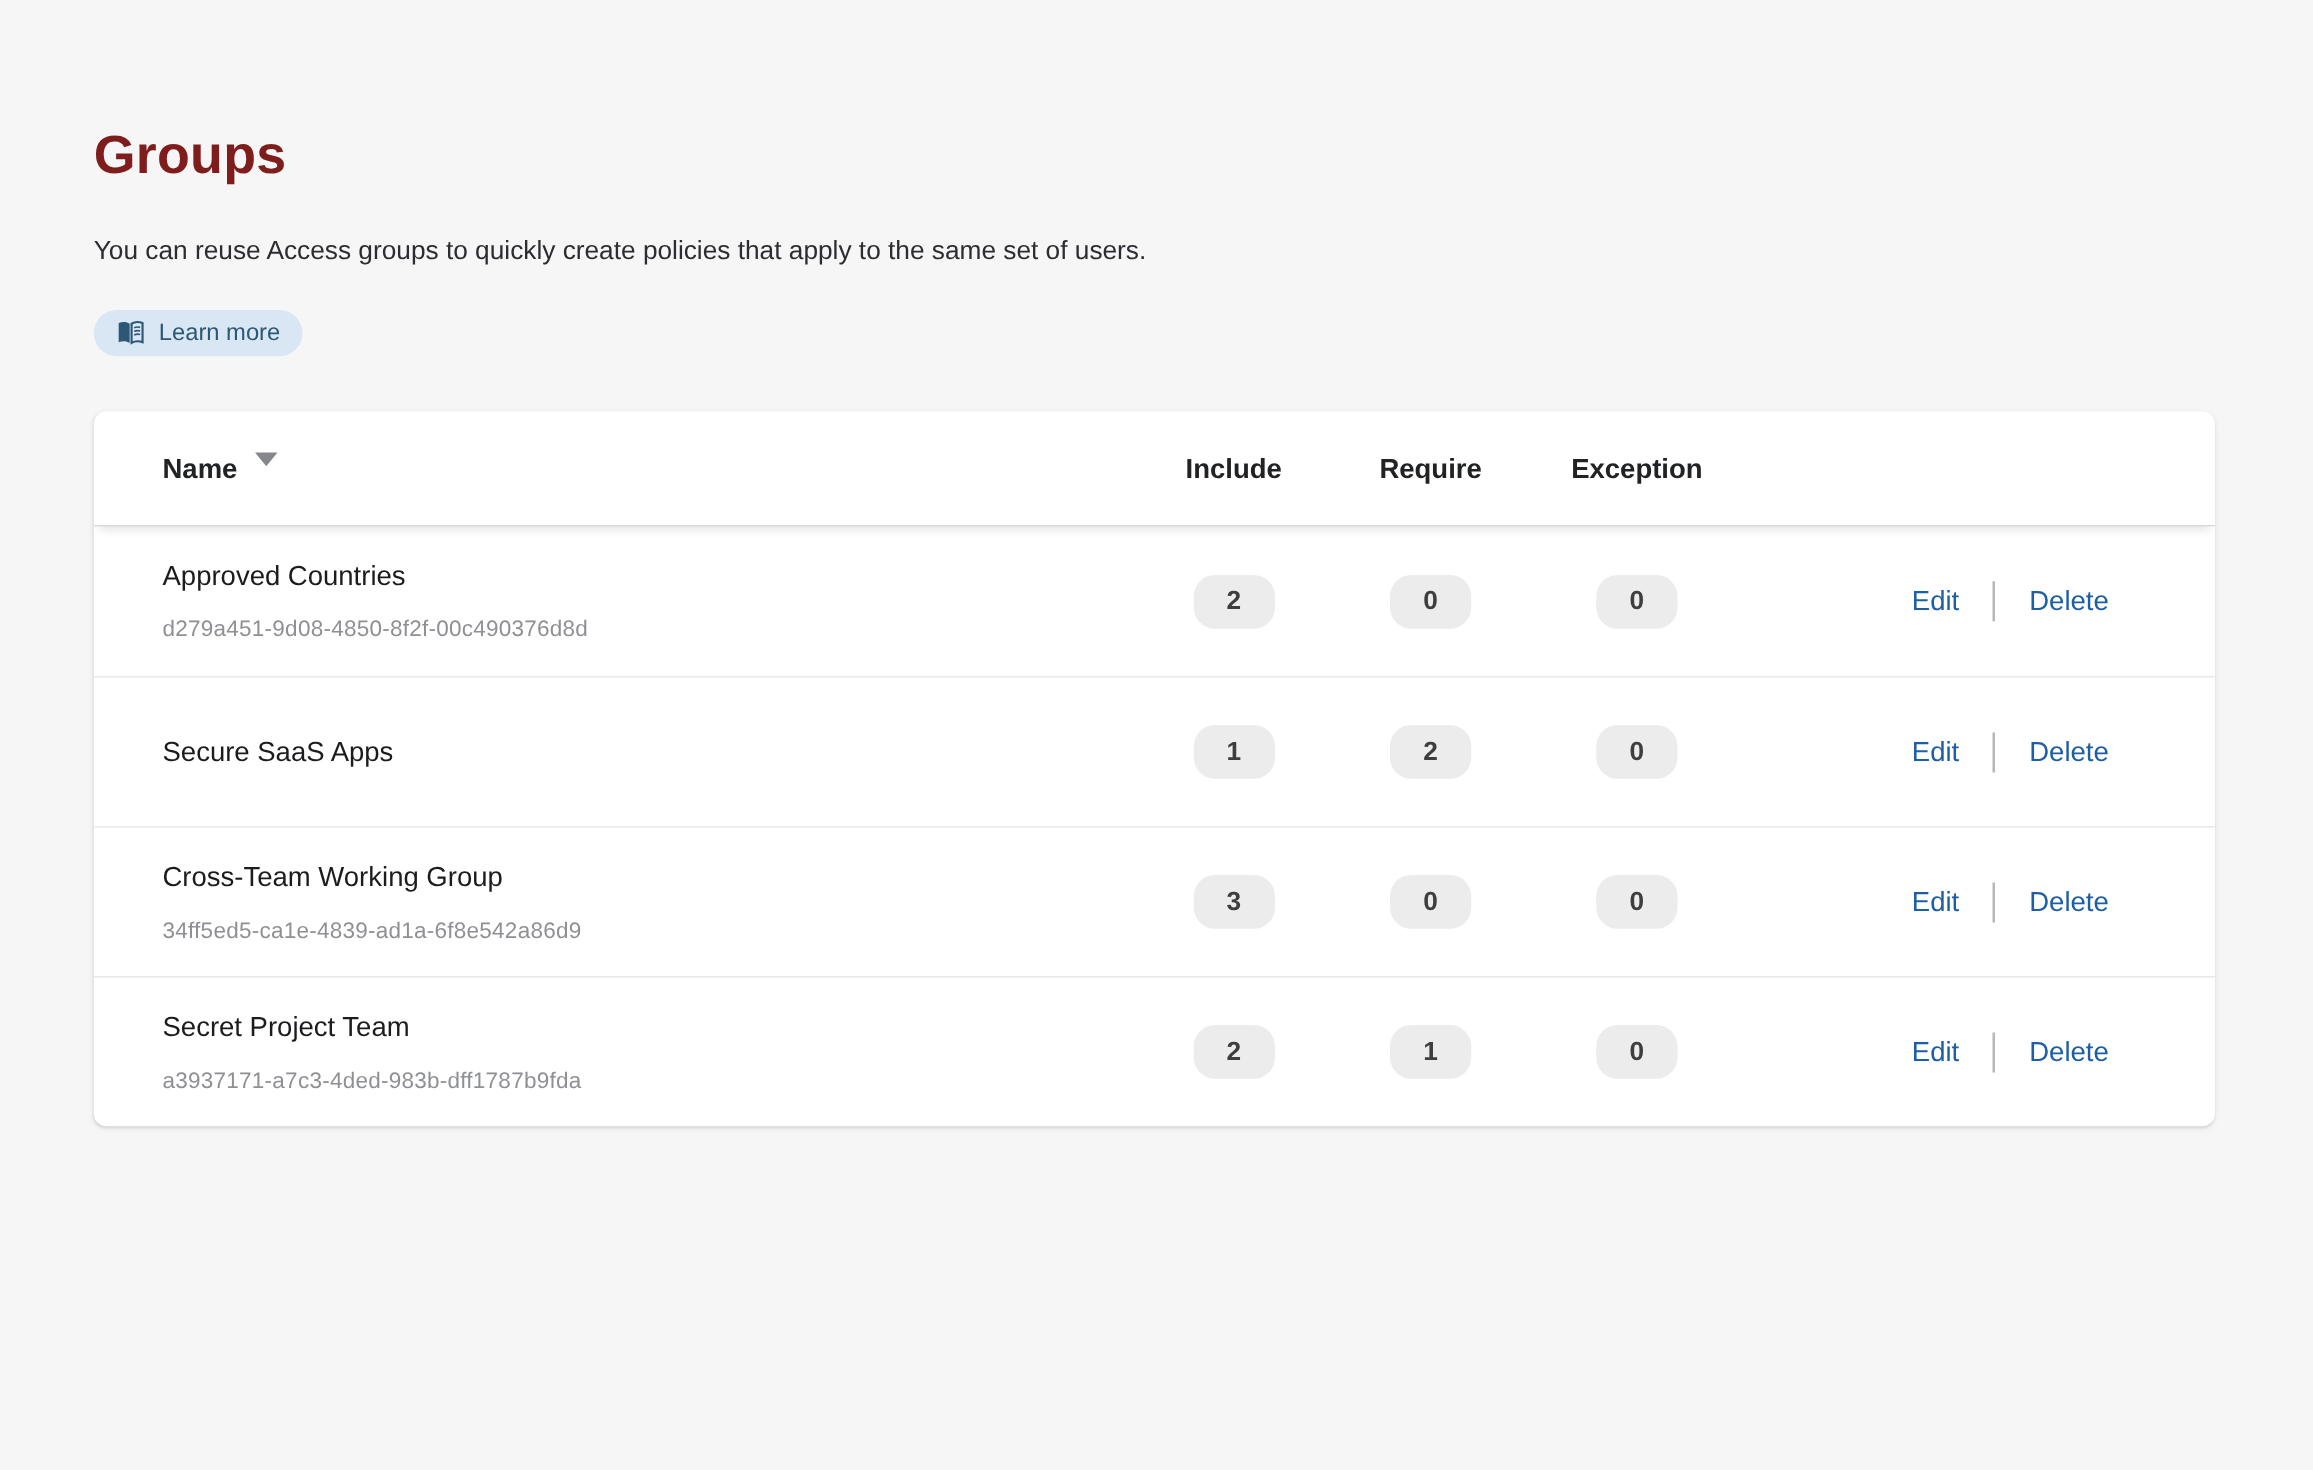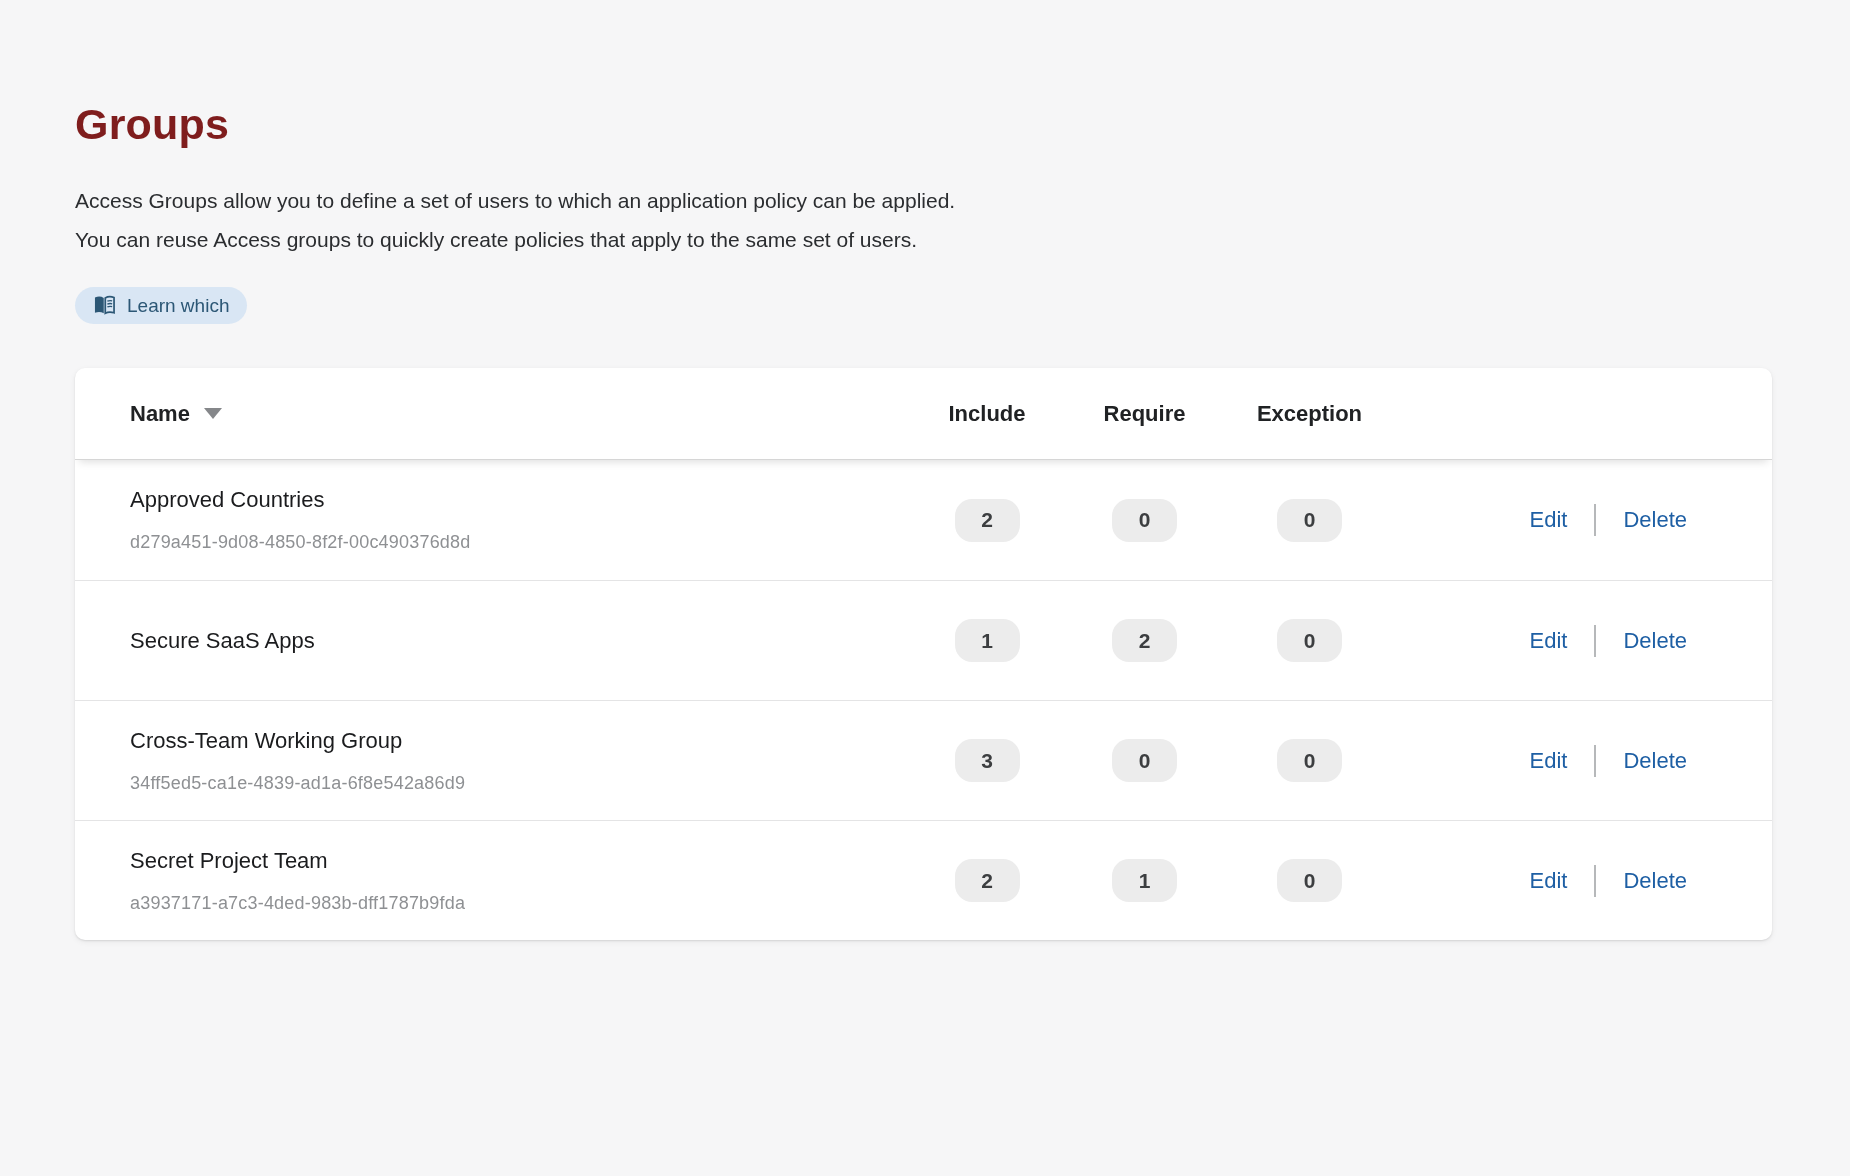--- a/index.html
+++ b/index.html
@@ -56,21 +56,21 @@
     align-items: center;
     padding: 0 50px 0 55px;
   }
   .table-header {
     height: 92px;
     position: relative;
     border-bottom: 1px solid #d6d6d6;
     box-shadow: 0 6px 8px -4px rgba(0,0,0,.13);
   }
   .th { font-size: 22px; font-weight: 700; color: #202224; }
-  .th-name { display: flex; align-items: center; gap: 14px; cursor: pointer; }
+  .th-name { display: flex; align-items: flex-start; gap: 14px; cursor: pointer; }
   .sort-caret {
     width: 0; height: 0;
     border-left: 9px solid transparent; border-right: 9px solid transparent;
     border-top: 11px solid #85878a;
   }
   .th-center { text-align: center; }
 
   .table-row { height: 120px; }
   .table-row + .table-row { border-top: 1px solid #e4e4e5; }
 
@@ -94,33 +94,32 @@
   .action-divider { width: 2px; height: 32px; background: #b6b8ba; margin: 0 27px; }
 </style>
 </head>
 <body>
 
 <div class="content">
 
   <h1 class="page-title">Groups</h1>
 
   <div class="description">
-    <p>Access Groups allow you to define a set of users to which an application policy can be applied.</p>
     <p>You can reuse Access groups to quickly create policies that apply to the same set of users.</p>
   </div>
 
   <button class="learn-more">
     <span>
       <svg width="23" height="21" viewBox="0 0 24 22" fill="none">
         <path d="M2 2.6 C5.5 1.2 8.5 1.4 11.2 3.1 L11.2 19.2 C8.5 17.6 5.5 17.4 2 18.6 Z" fill="#2c5775"></path>
         <path d="M22 2.6 C18.5 1.2 15.5 1.4 12.8 3.1 L12.8 19.2 C15.5 17.6 18.5 17.4 22 18.6 Z" fill="none" stroke="#2c5775" stroke-width="1.8"></path>
         <path d="M15 6.5 C16.7 5.8 18.3 5.7 20 6.2 M15 9.5 C16.7 8.8 18.3 8.7 20 9.2 M15 12.5 C16.7 11.8 18.3 11.7 20 12.2" stroke="#2c5775" stroke-width="1.4" fill="none"></path>
       </svg>
     </span>
-    <span>Learn which</span>
+    <span>Learn more</span>
   </button>
 
 
   <div class="table-card">
 
     <div class="grid-row table-header">
       <div class="th th-name">
         <span>Name</span>
         <span class="sort-caret"></span>
       </div>

